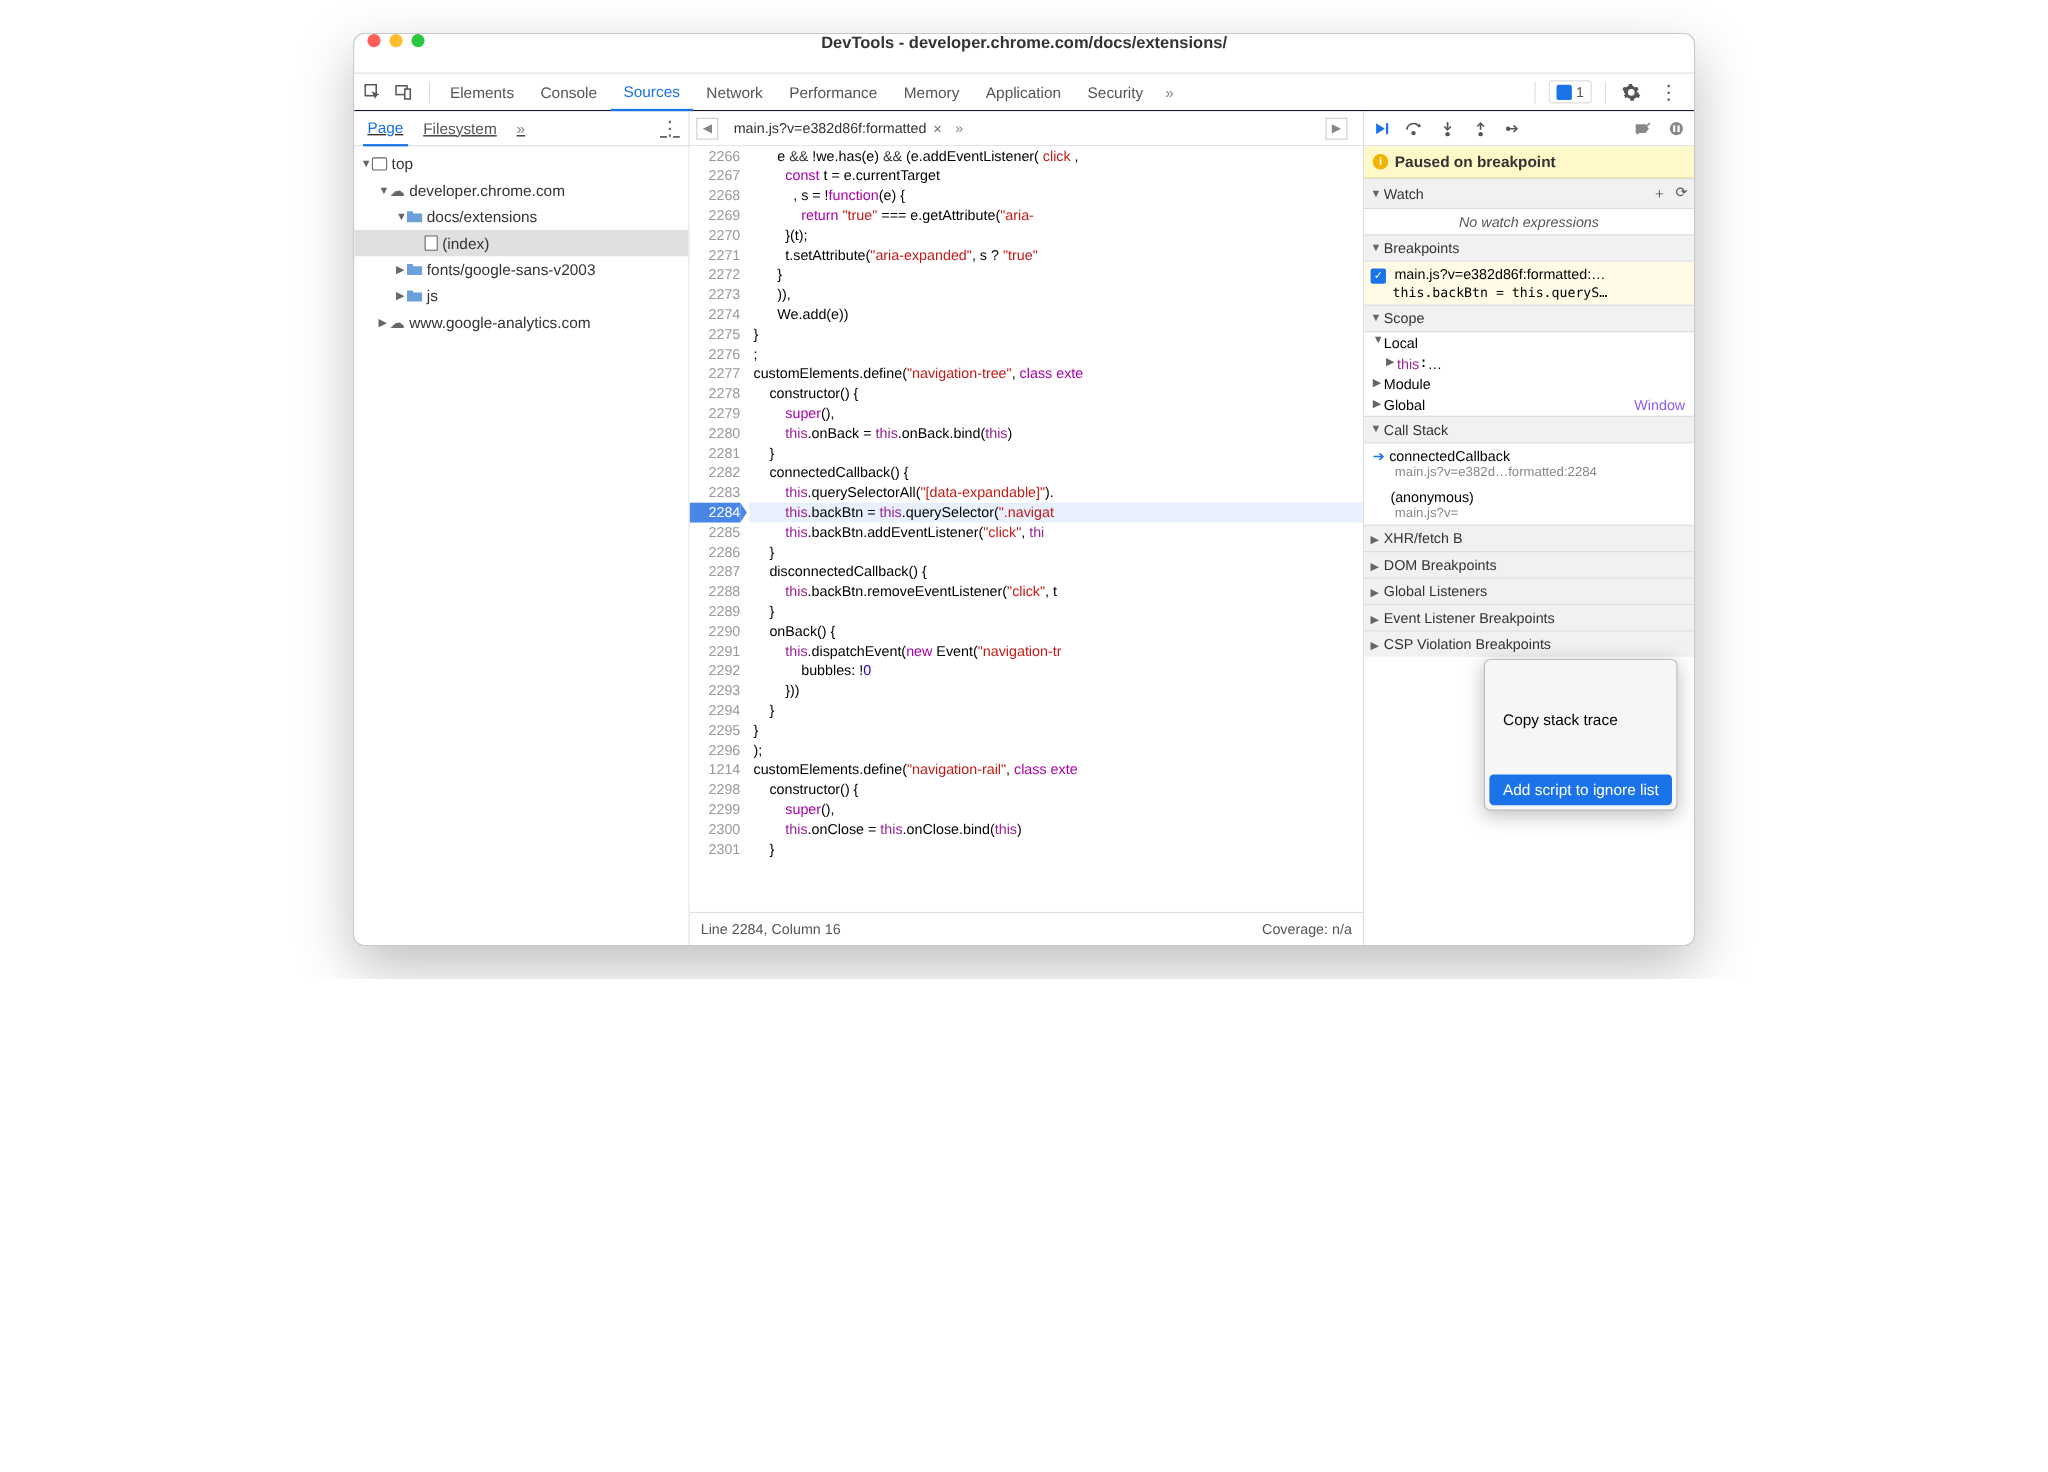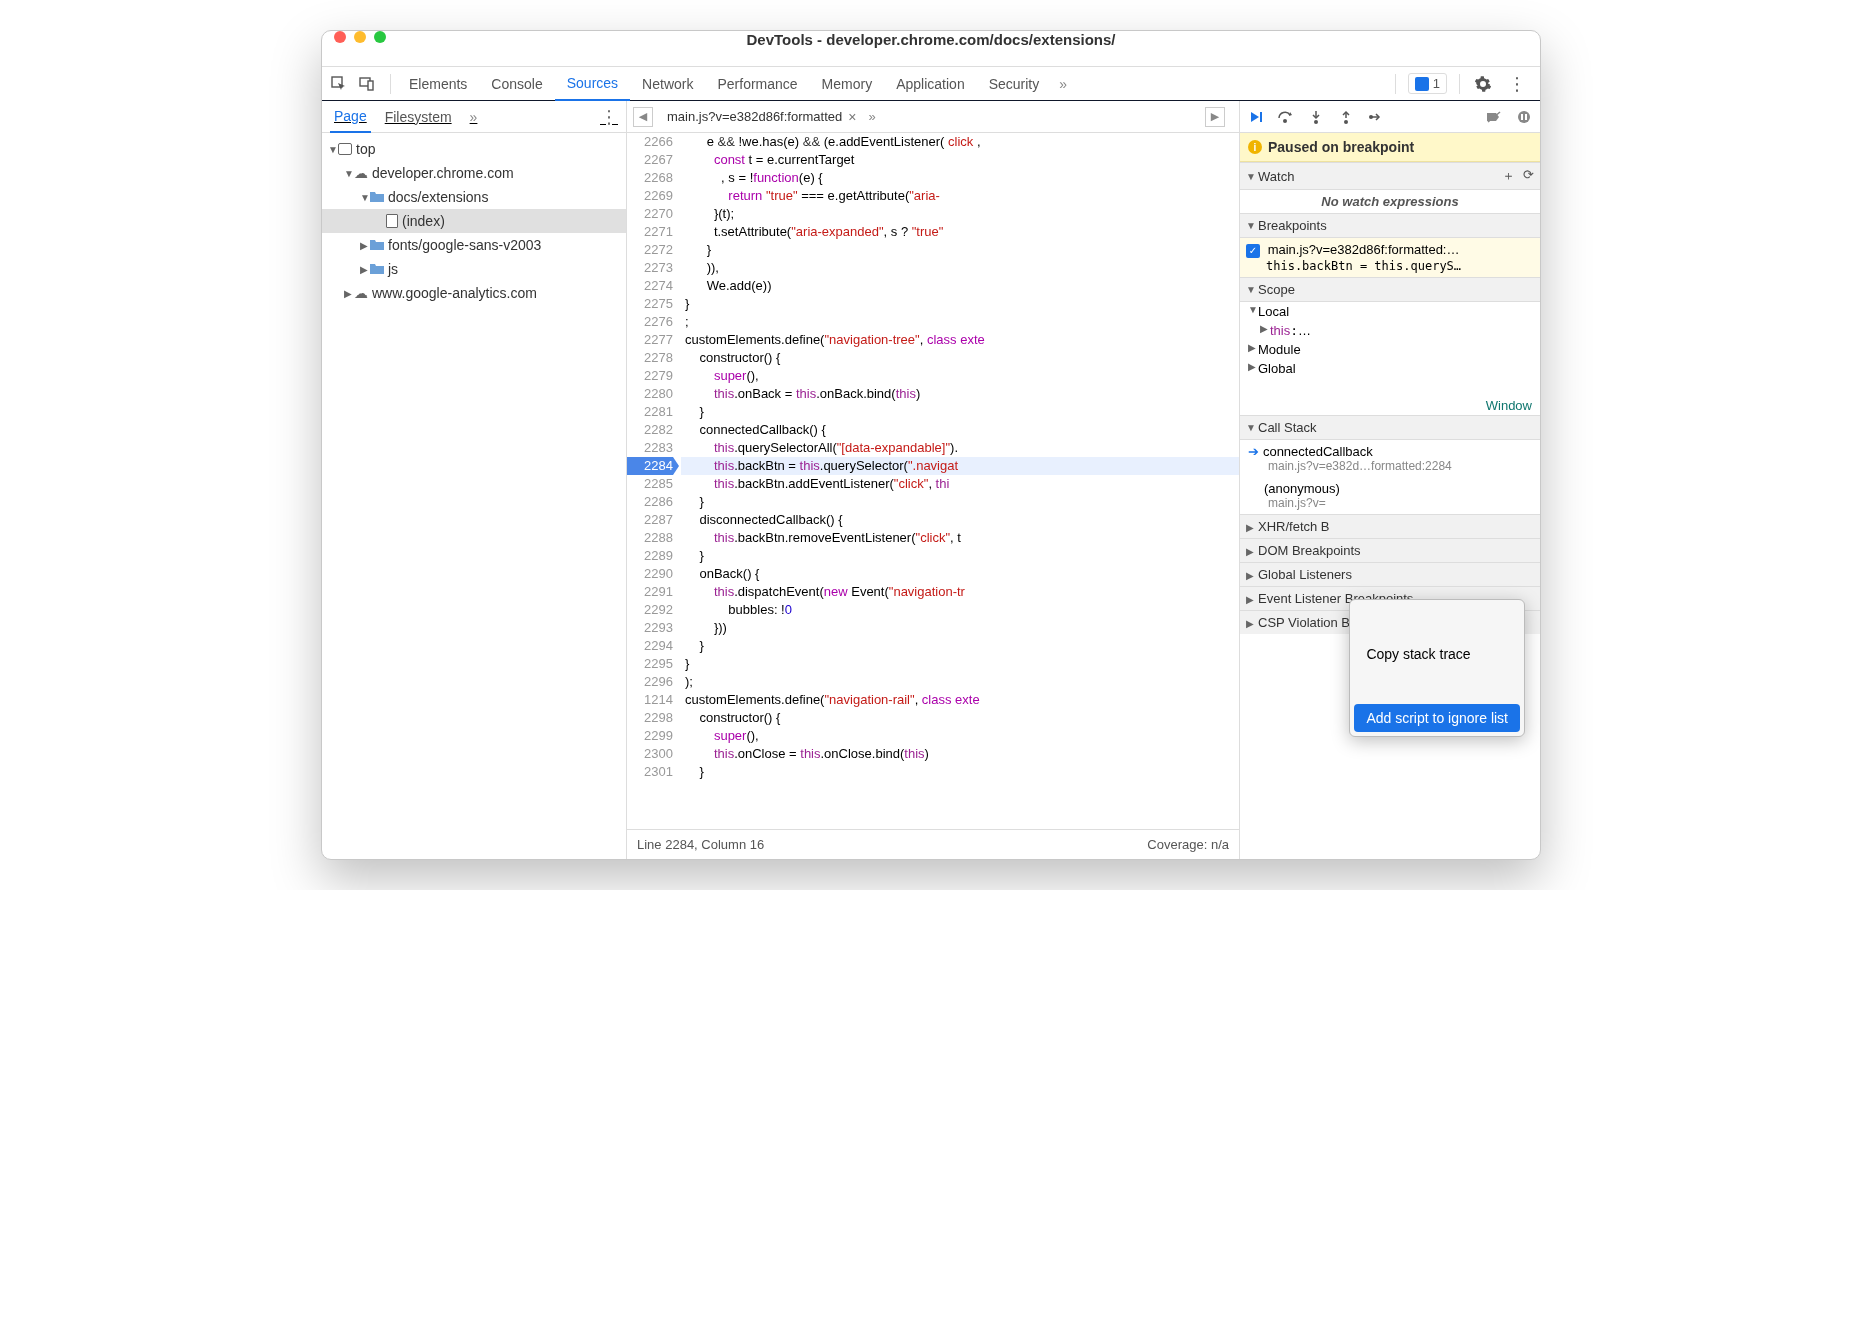--- a/index.html
+++ b/index.html
@@ -54,26 +54,26 @@
 .statusbar .r { margin-left:auto; }
 
 .right-panel { width: 300px; display:flex; flex-direction:column; font-size:14px; overflow:hidden; }
 .debug-toolbar { height:32px; border-bottom:1px solid #ddd; display:flex; align-items:center; padding: 0 6px; gap: 10px; }
 .dbg-ico { width:20px; height:20px; display:flex; align-items:center; justify-content:center; cursor:pointer; color:#555; font-size:14px;}
 .paused-banner { background:#fff8c9; padding: 6px 8px; display:flex; align-items:center; gap:6px; font-weight:600; color:#333; border-bottom:1px solid #eee2a0; }
 .info-ico { width:14px; height:14px; border-radius:50%; background:#f0b400; color:#fff; font-size:10px; display:flex; align-items:center; justify-content:center; font-weight:bold; }
 .section-hdr { background:#f1f1f1; padding: 4px 6px; border-top:1px solid #ddd; border-bottom:1px solid #ddd; display:flex; align-items:center; font-size:13px; color:#333; }
 .section-hdr .tri { margin-right:2px; }
 .section-hdr .actions { margin-left:auto; display:flex; gap:8px; color:#555; cursor:pointer; }
-.section-body { padding: 4px 8px; font-size:13px; color:#555;font-weight:bold; }
+.section-body { padding: 4px 8px; font-size:13px; color:#555; }
 .section-body.center { text-align:center; font-style:italic; }
 .bp-item { background:#fffbe6; padding: 4px 6px; font-size:13px; }
 .cb { width:14px; height:14px; background:#1a73e8; border-radius:2px; display:inline-flex; align-items:center; justify-content:center; color:#fff; font-size:10px; margin-right:4px; vertical-align:middle; }
 .scope-row, .stack-row { padding: 2px 8px; font-size:13px; display:flex; }
-.scope-row .val { margin-left:auto; color:#0f766e;margin-top:37px; }
+.scope-row .val { margin-left:auto; color:#8b5cf6; }
 .stack-item { padding: 4px 8px; font-size:13px; }
 .stack-arrow { color:#1a73e8; margin-right:4px; }
 .stack-loc { color:#888; padding-left: 20px; font-size:12px; }
 .collapsed-hdr { background:#f1f1f1; padding:4px 6px; border-top:1px solid #ddd; font-size:13px; color:#333;}
 .collapsed-hdr .tri { margin-right:2px; }
 
 .context-menu { position:absolute; right:15px; top:568px; background:#f6f6f6; border:1px solid #bbb; border-radius:6px; box-shadow: 0 4px 18px rgba(0,0,0,0.25); padding:4px; font-size:14px; z-index:50;}
 .context-menu .mi { padding:6px 12px; border-radius:4px; cursor:pointer; white-space:nowrap;margin-top:36px; }
 .context-menu .mi.hover { background:#1a73e8; color:#fff; }
 

